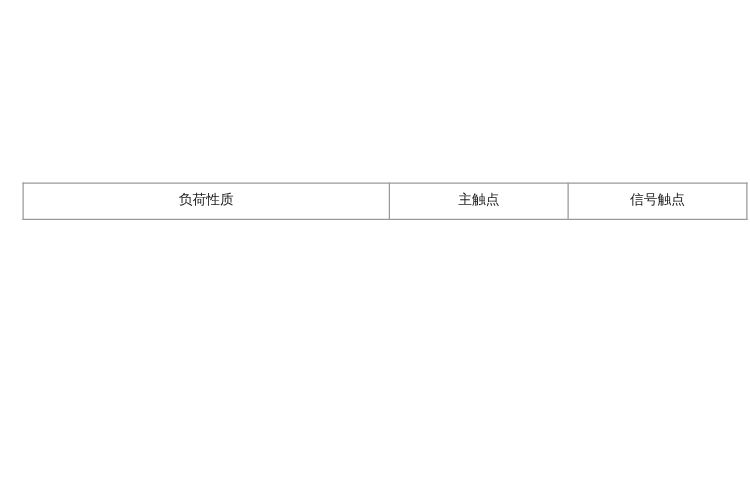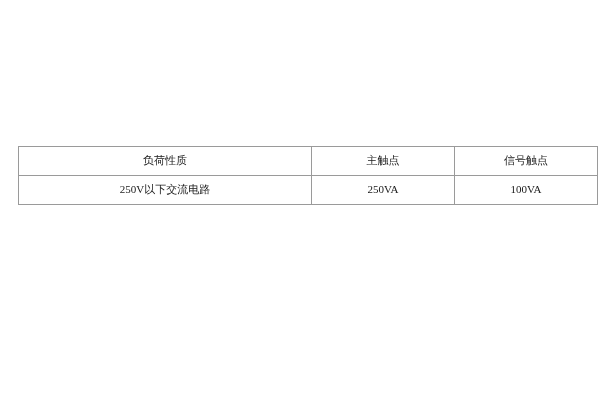--- a/index.html
+++ b/index.html
@@ -54,21 +54,16 @@
 
 <div class="page">
   <div class="table-wrap">
     <table class="spec">
       <tbody>
         <tr class="header">
           <td class="col-a">负荷性质</td>
           <td class="col-b">主触点</td>
           <td class="col-c">信号触点</td>
         </tr>
-        <tr>
-          <td class="col-a">250V以下交流电路</td>
-          <td class="col-b">250VA</td>
-          <td class="col-c">100VA</td>
-        </tr>
       </tbody>
     </table>
   </div>
 </div>
 
 </body></html>

